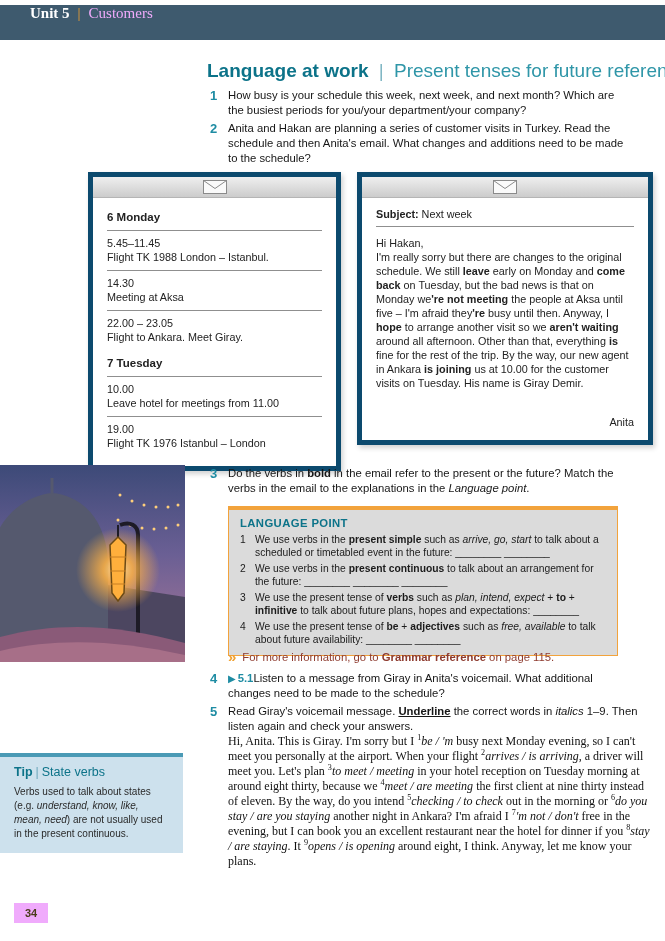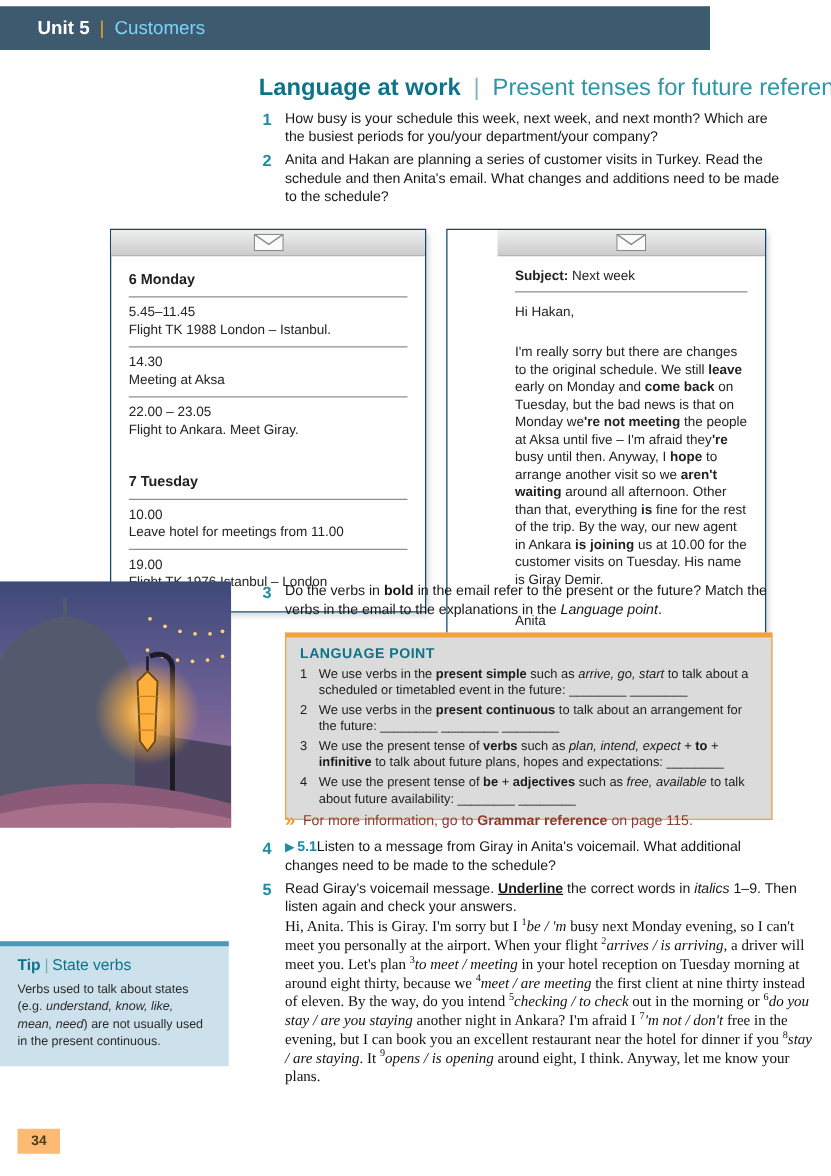--- a/index.html
+++ b/index.html
@@ -7,55 +7,55 @@
         font-family:"Liberation Sans",sans-serif;color:#1a1a1a;}
 
   
   .rt-b{font-weight:bold}
   .rt-i{font-style:italic}
   .rt-bi{font-weight:bold;}
   .rt-bu{font-weight:bold;text-decoration:underline}
   .rt-sup{vertical-align:super;font-size:0.68em;line-height:0;font-style:normal}
 
   
-  .header-bar{position:absolute;top:5px;left:0;width:568px;height:35px;background:#3e5a6e;
-              display:flex;align-items:center;box-sizing:border-box;padding-left:30px;}
+  .header-bar{position:absolute;top:5px;left:0;width:665px;height:35px;background:#3e5a6e;
+              display:flex;box-sizing:border-box;padding-left:30px;font-family:Liberation Serif, serif;}
   .hdr-unit{color:#ffffff;font-weight:bold;font-size:15px;}
   .hdr-sep{color:#f0a030;font-size:15px;margin:0 8px;}
-  .hdr-title{color:#7dd3fc;font-size:15px;}
+  .hdr-title{color:#f0abfc;font-size:15px;}
 
   
   .page-title{position:absolute;top:60px;left:207px;font-size:19px;white-space:nowrap;}
   .pt-main{color:#0c7389;font-weight:bold;}
   .pt-sep{color:#7fb6c4;margin:0 5px;}
   .pt-sub{color:#2f96a8;}
 
   
   .exercise{position:absolute;left:210px;display:flex;}
   .ex-num{color:#1e8ca3;font-weight:bold;font-size:13px;width:18px;flex:none;}
   .ex-body{font-size:11.3px;line-height:1.32;color:#161616;}
   .audio-play{color:#1e8ca3;font-size:10px;margin-right:2px;}
   .audio-num{color:#1e8ca3;font-weight:bold;margin-right:0;}
 
   
-  .card{position:absolute;top:183px;background:#fff;border:1px solid #0c4a6e;
+  .card{position:absolute;top:172px;background:#fff;border:5px solid #0c4a6e;
         box-shadow:2px 3px 5px rgba(0,0,0,0.18);box-sizing:border-box;min-height:273px;}
   .schedule-card{left:88px;width:253px;}
-  .email-card{left:357px;width:256px;padding-left:40px;}
+  .email-card{left:357px;width:296px;}
   .card-top{height:20px;background:linear-gradient(#efefef,#cccccc);border-bottom:1px solid #b5b5b5;
             display:flex;align-items:center;justify-content:center;}
   .card-body{padding:9px 14px 10px;font-size:10.8px;line-height:1.3;color:#222;}
   hr.card-line{border:0;border-top:1px solid #8f8f8f;margin:5px 0;}
   .day-title{font-weight:bold;font-size:11.5px;margin-top:3px;}
   .sched-entry{margin:4px 0 6px;}
   .subject-row{margin-bottom:3px;}
   .b{font-weight:bold;}
-  .email-text{margin:18px 0;}
+  .email-text{margin:0 0;}
   .email-greeting{margin:9px 0 0;}
-  .email-signoff{margin:9px 0 0;}
+  .email-signoff{margin:25px 0 0;text-align:right;}
   p{margin:0;}
 
   
   .photo{position:absolute;left:0;top:465px;width:185px;height:197px;}
   .photo svg{display:block;}
 
   
   .language-point{position:absolute;left:228px;top:506px;width:390px;box-sizing:border-box;
                   background:#dbdbdb;border:1px solid #f2a33c;border-top:4px solid #f2a33c;
                   padding:7px 11px 8px;}
@@ -73,21 +73,21 @@
 
   
   .tip{position:absolute;left:0;top:753px;width:183px;box-sizing:border-box;
        background:#cde1ed;border-top:4px solid #4a9ab5;padding:8px 14px 12px;}
   .tip-header{font-size:12.5px;color:#0c7389;margin-bottom:6px;}
   .tip-word{font-weight:bold;}
   .tip-sep{color:#6fa8bc;margin:0 3px;}
   .tip-body{font-size:10px;line-height:1.4;color:#2a2a2a;}
 
   
-  .page-num{position:absolute;left:14px;top:903px;background:#fdba74;color:#4a3c1a;
+  .page-num{position:absolute;left:14px;top:903px;background:#f0abfc;color:#4a3c1a;
             font-weight:bold;font-size:11px;padding:4px 11px;}
 </style>
 </head>
 <body>
 
 <div class="page">
 
   <header class="header-bar">
     <span class="hdr-unit">Unit 5</span>
     <span class="hdr-sep">|</span>
@@ -127,21 +127,21 @@
       <hr class="card-line">
       <div class="sched-entry">
         <div>14.30</div>
         <div>Meeting at Aksa</div>
       </div>
       <hr class="card-line">
       <div class="sched-entry">
         <div>22.00 – 23.05</div>
         <div>Flight to Ankara. Meet Giray.</div>
       </div>
-      <div class="day-title" style="margin-top:28px">7 Tuesday</div>
+      <div class="day-title" style="margin-top:12px">7 Tuesday</div>
       <hr class="card-line">
       <div class="sched-entry">
         <div>10.00</div>
         <div>Leave hotel for meetings from 11.00</div>
       </div>
       <hr class="card-line">
       <div class="sched-entry">
         <div>19.00</div>
         <div>Flight TK 1976 Istanbul – London</div>
       </div>

